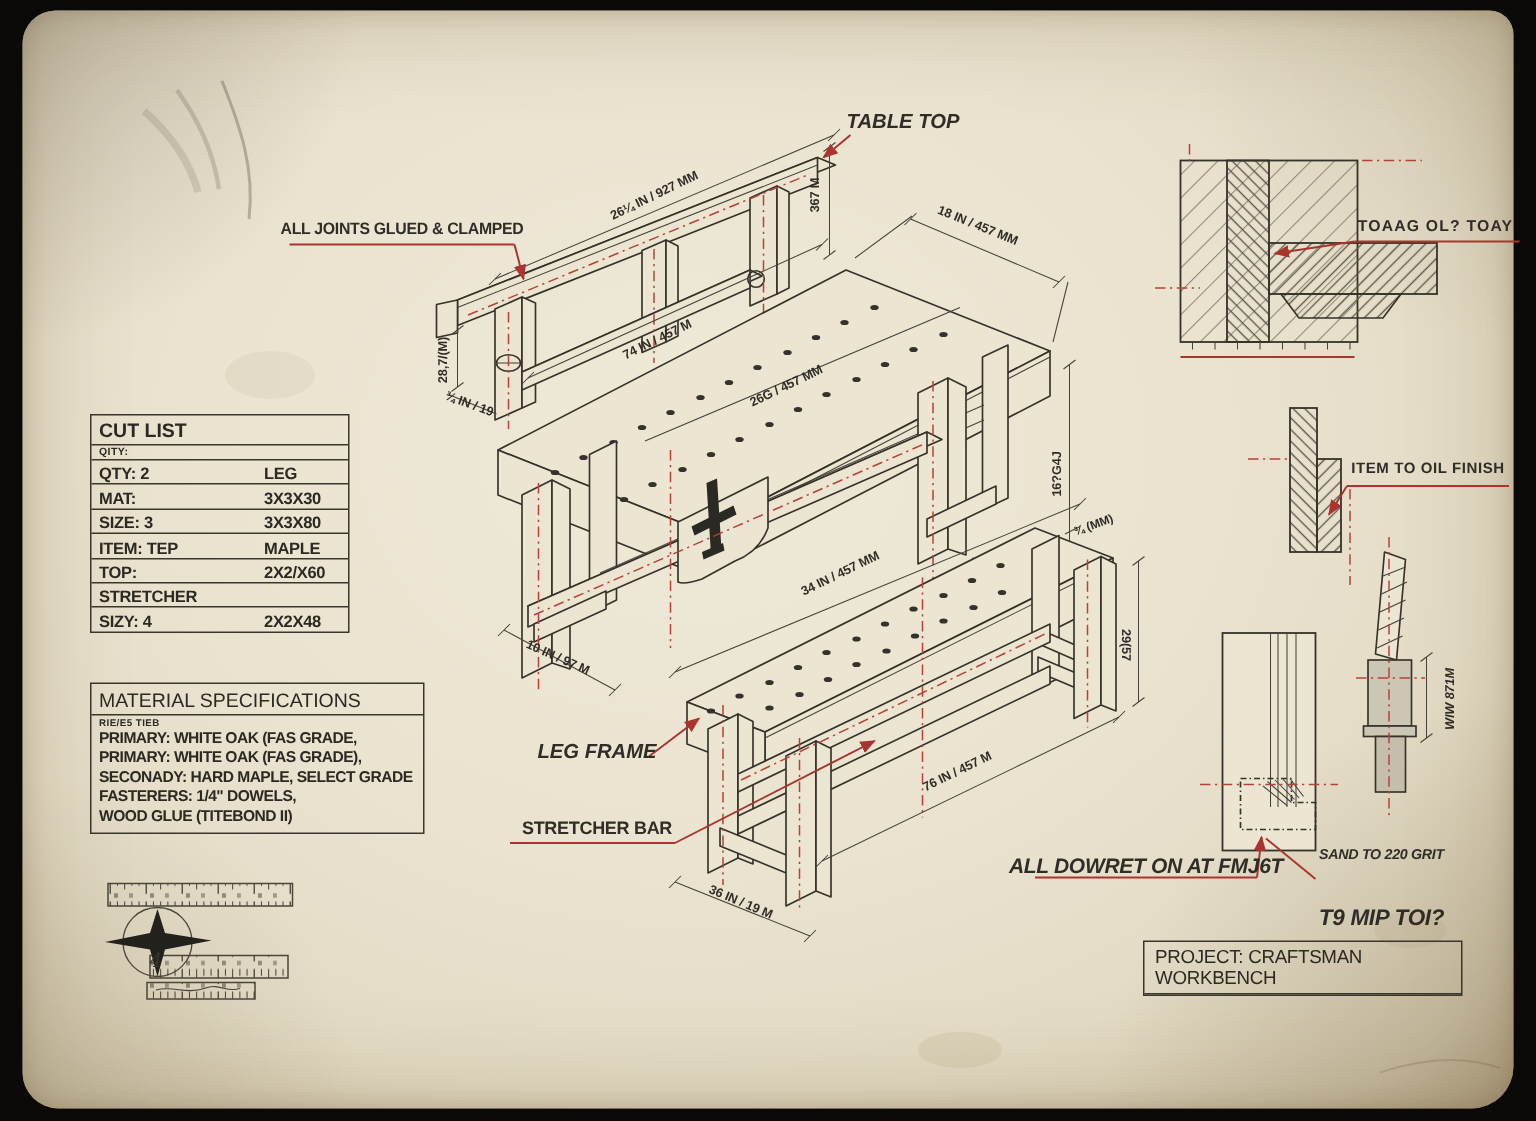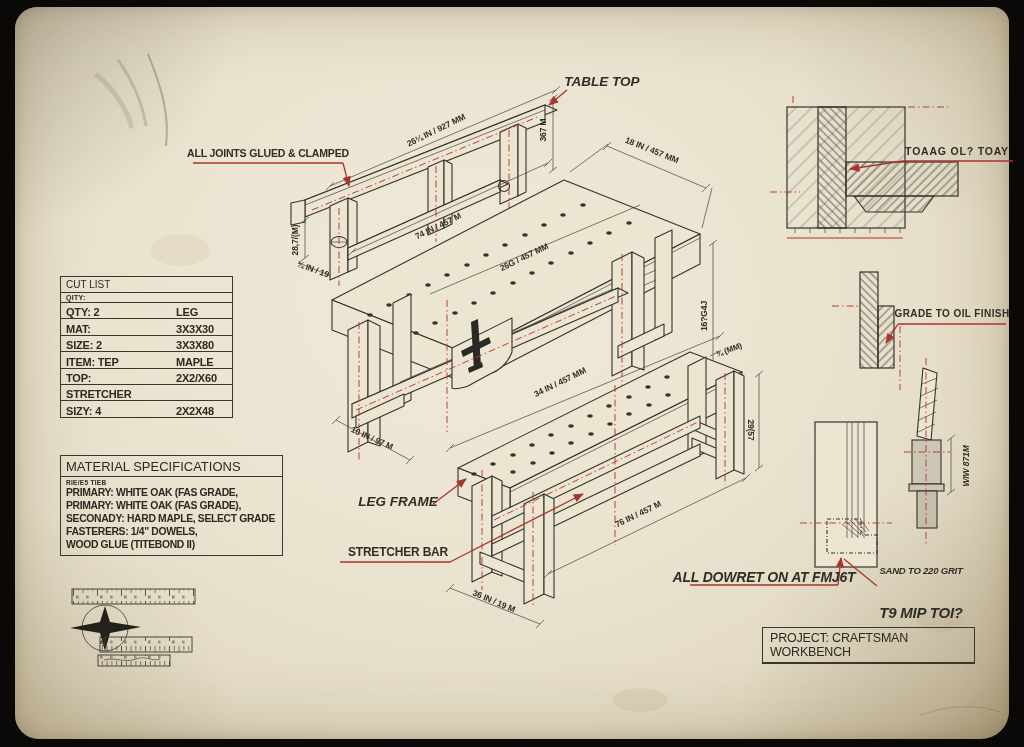--- a/index.html
+++ b/index.html
@@ -16,21 +16,21 @@
       radial-gradient(circle at 0% 100%, rgba(90,75,50,.15), transparent 18%);}
   svg.draw{position:absolute;left:0;top:0}
   .overlay{position:absolute;left:0;top:0;width:1024px;height:747px}
   .overlay div{position:absolute;white-space:nowrap;color:#2f2d26}
   .anno{font-weight:700;font-size:11px;letter-spacing:-0.2px}
   .it{font-style:italic}
   .big{font-size:13.5px;letter-spacing:0}
   .dim{font-size:8.5px;font-weight:700;color:#3a372e;letter-spacing:-0.1px}
   .box{position:absolute;border:1.6px solid #3a362c;color:#2b2922}
   .cutlist{left:60px;top:276px;width:171px}
-  .cl-h{font-size:10px;font-weight:400;padding:2px 0 2px 5px;border-bottom:1.4px solid #3a362c}
+  .cl-h{font-size:13px;font-weight:700;padding:2px 0 2px 5px;border-bottom:1.4px solid #3a362c}
   .cl-s{font-size:7px;font-weight:700;padding:1px 0 1px 5px;border-bottom:1.2px solid #3a362c;letter-spacing:.3px}
   .cl-r{display:flex;font-size:11px;font-weight:700;border-bottom:1.2px solid #3a362c;height:15.4px;align-items:flex-end;letter-spacing:-0.2px}
   .cl-r:last-child{border-bottom:none}
   .cl-c1{flex:0 0 110px;padding-left:5px}
   .mats{left:60px;top:455px;width:221px;padding-bottom:4px}
   .mt-h{font-size:13px;font-weight:400;padding:3px 0 2px 5px;border-bottom:1.3px solid #3a362c}
   .mt-s{font-size:6.5px;font-weight:700;padding:2px 0 0 5px;letter-spacing:.3px}
   .mt-l{font-size:10.4px;font-weight:700;padding-left:5px;line-height:13px;letter-spacing:-0.35px}
   .tblock{left:762px;top:627px;width:211px}
   .tb-r1{font-size:12.5px;font-weight:400;padding:3px 0 3px 7px;border-bottom:1.4px solid #3a362c;letter-spacing:-0.2px}
@@ -356,21 +356,21 @@
   </g>
 </svg>
 
 <div class="overlay">
 
   <div class="anno it big" style="left:602px;top:81px;transform:translate(-50%,-50%)">TABLE TOP</div>
   <div class="anno" style="left:268px;top:153px;transform:translate(-50%,-50%) scaleX(.96)">ALL JOINTS GLUED &amp; CLAMPED</div>
   <div class="anno it big" style="left:398px;top:501px;transform:translate(-50%,-50%)">LEG FRAME</div>
   <div class="anno" style="left:398px;top:552px;transform:translate(-50%,-50%);font-size:12px">STRETCHER BAR</div>
   <div class="anno" style="left:957px;top:151px;transform:translate(-50%,-50%);font-size:10.5px;letter-spacing:.8px">TOAAG OL? TOAY</div>
-  <div class="anno" style="left:952px;top:313px;transform:translate(-50%,-50%);font-size:10px;letter-spacing:.4px">GRADE TO OIL FINISH</div>
+  <div class="anno" style="left:952px;top:313px;transform:translate(-50%,-50%);font-size:10px;letter-spacing:.4px">ITEM TO OIL FINISH</div>
   <div class="anno it" style="left:764px;top:577px;transform:translate(-50%,-50%);font-size:14px">ALL DOWRET ON AT FMJ6T</div>
   <div class="anno it" style="left:921px;top:570px;transform:translate(-50%,-50%);font-size:9.5px">SAND TO 220 GRIT</div>
   <div class="anno it" style="left:921px;top:612px;transform:translate(-50%,-50%);font-size:15px">T9 MIP TOI?</div>
 
   <div class="dim" style="left:436px;top:130px;transform:translate(-50%,-50%) rotate(-26deg)">26¼ IN / 927 MM</div>
   <div class="dim" style="left:543px;top:130px;transform:translate(-50%,-50%) rotate(-90deg)">367 M</div>
   <div class="dim" style="left:295px;top:240px;transform:translate(-50%,-50%) rotate(-90deg)">28,7/(M)</div>
   <div class="dim" style="left:313px;top:269px;transform:translate(-50%,-50%) rotate(20deg)">¾ IN / 19</div>
   <div class="dim" style="left:438px;top:226px;transform:translate(-50%,-50%) rotate(-26deg)">74 IN / 457 M</div>
 
@@ -395,21 +395,21 @@
   <div class="cl-s">QITY:</div>
   <div class="cl-r">
     <span class="cl-c1">QTY: 2</span>
     <span>LEG</span>
   </div>
   <div class="cl-r">
     <span class="cl-c1">MAT:</span>
     <span>3X3X30</span>
   </div>
   <div class="cl-r">
-    <span class="cl-c1">SIZE: 2</span>
+    <span class="cl-c1">SIZE: 3</span>
     <span>3X3X80</span>
   </div>
   <div class="cl-r">
     <span class="cl-c1">ITEM: TEP</span>
     <span>MAPLE</span>
   </div>
   <div class="cl-r">
     <span class="cl-c1">TOP:</span>
     <span>2X2/X60</span>
   </div>

